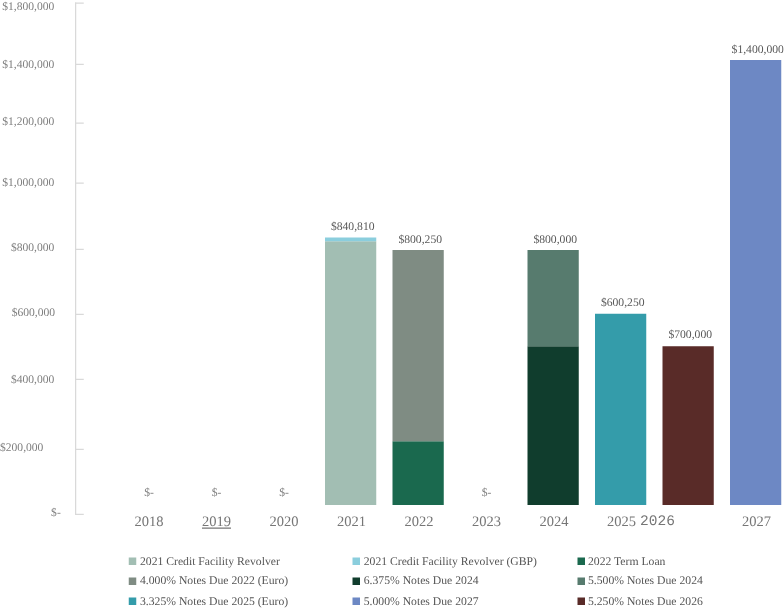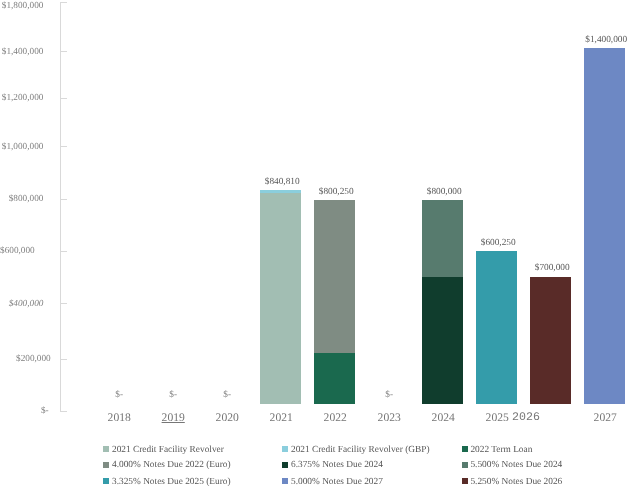--- a/index.html
+++ b/index.html
@@ -37,23 +37,23 @@
     <div class="tick" style="left: 59.7px; top: 303.4px; background: rgb(217, 217, 217);"></div>
     <div class="tick" style="left: 59.7px; top: 250.8px; background: rgb(217, 217, 217);"></div>
     <div class="tick" style="left: 59.7px; top: 198.6px; background: rgb(217, 217, 217);"></div>
     <div class="tick" style="left: 59.7px; top: 146.4px; background: rgb(217, 217, 217);"></div>
     <div class="tick" style="left: 59.7px; top: 97.8px; background: rgb(217, 217, 217);"></div>
     <div class="tick" style="left: 59.7px; top: 51.4px; background: rgb(217, 217, 217);"></div>
     <div class="tick" style="left: 59.7px; top: 2.2px; background: rgb(217, 217, 217);"></div>
   </div>
   <div class="ylabels">
     <div class="ylab" style="width: 48.6px; top: 406.9px; color: rgb(128, 128, 128);">$-</div>
-    <div class="ylab" style="width: 32px; top: 355.1px; color: rgb(128, 128, 128); padding-left: 16px;">$200,000</div>
-    <div class="ylab" style="width: 43.4px; top: 299.8px; color: rgb(128, 128, 128); font-style: italic;">$400,000</div>
-    <div class="ylab" style="width: 28px; top: 247.2px; color: rgb(128, 128, 128);">$600,000</div>
+    <div class="ylab" style="width: 32px; top: 355.1px; color: rgb(128, 128, 128);">$200,000</div>
+    <div class="ylab" style="width: 43.4px; top: 299.8px; color: rgb(128, 128, 128);">$400,000</div>
+    <div class="ylab" style="width: 44px; top: 247.2px; color: rgb(128, 128, 128);">$600,000</div>
     <div class="ylab" style="width: 43.4px; top: 195px; color: rgb(128, 128, 128);">$800,000</div>
     <div class="ylab" style="width: 43.4px; top: 142.8px; color: rgb(128, 128, 128);">$1,000,000</div>
     <div class="ylab" style="width: 43.4px; top: 94.2px; color: rgb(128, 128, 128);">$1,200,000</div>
     <div class="ylab" style="width: 43.4px; top: 47.8px; color: rgb(128, 128, 128);">$1,400,000</div>
     <div class="ylab" style="width: 43.4px; top: 1.6px; color: rgb(128, 128, 128);">$1,800,000</div>
   </div>
   <div class="plot">
     <div class="barcol">
       <div class="zero" style="left: 79.2px; top: 391.1px; color: rgb(128, 128, 128);">$-</div>
     </div>

